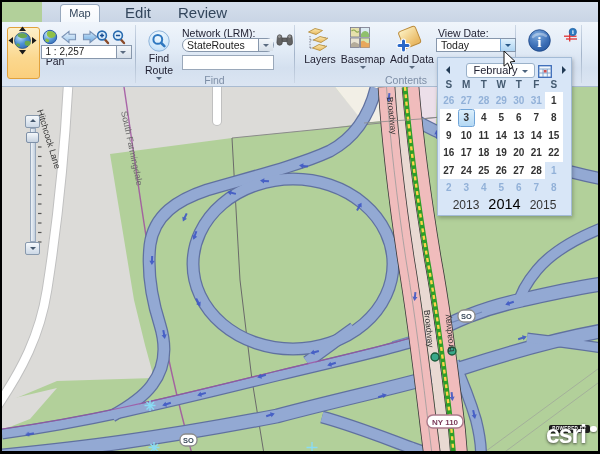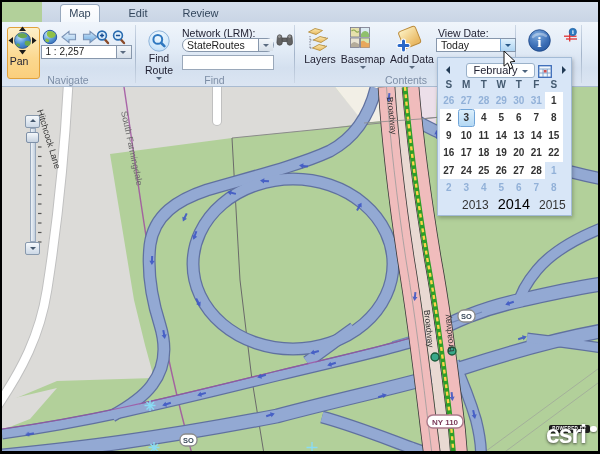--- a/index.html
+++ b/index.html
@@ -1,20 +1,20 @@
 <!DOCTYPE html>
 <html><head>
 <meta charset="utf-8">
 <style>
 html,body{margin:0;padding:0;}
 body{width:600px;height:454px;background:#000;overflow:hidden;font-family:"Liberation Sans",sans-serif;position:relative;}
 #app{position:absolute;left:2px;top:2px;width:596px;height:449px;background:#b2d09a;overflow:hidden;}
 .abs{position:absolute;}
 #tabbar{left:0;top:0;width:596px;height:20px;background:linear-gradient(#d5dfec,#c9d5e5);margin-left:40px;}
-.tab{position:absolute;top:2px;height:18px;line-height:18px;font-size:11px;color:#33465c;text-align:center;}
+.tab{position:absolute;top:2px;height:18px;line-height:18px;font-size:15px;color:#33465c;text-align:center;}
 #tabactive{left:18px;top:2px;width:38px;height:17px;background:linear-gradient(#fff,#f4f8fc);border:1px solid #97a8bd;border-bottom:none;border-radius:4px 4px 0 0;}
 #ribbon{left:0;top:20px;width:596px;height:65px;background:linear-gradient(#f0f5fb,#e3ecf7 40%,#d4e0ef 72%,#dbe5f2);border-bottom:1px solid #a9bbd1;box-sizing:border-box;}
 .sep{position:absolute;top:3px;height:58px;width:1px;background:linear-gradient(#cdd8e6,#a3b4ca,#cdd8e6);}
 .glabel{position:absolute;top:53px;font-size:10.5px;line-height:11px;color:#7d8ea6;text-align:center;}
 .combo{position:absolute;background:#fff;border:1px solid #8797ac;box-sizing:border-box;font-size:10.5px;color:#222;}
 .ddbtn{position:absolute;right:0;top:0;bottom:0;width:14px;background:linear-gradient(#f2f6fa,#d6dfe9);border-left:1px solid #8797ac;}
 .caret{position:absolute;width:0;height:0;border:3.5px solid transparent;border-top-color:#5a6b80;border-bottom:none;}
 .btxt{position:absolute;font-size:10.5px;line-height:11.5px;color:#223;text-align:center;}
 #map{left:0;top:85px;width:596px;height:364px;}
 #cal{left:435px;top:55px;width:135px;height:159px;background:#d8e6f7;border:1px solid #a3bbd6;box-sizing:border-box;box-shadow:1px 2px 4px rgba(0,0,0,0.25);}
@@ -30,21 +30,20 @@
         <div style="width:38px;height:17px;line-height:17px;font-size:11px;color:#33465c;text-align:center;">Map</div>
       </div>
     <div class="tab" style="left:80px;width:32px;">Edit</div>
     <div class="tab" style="left:136px;width:45px;">Review</div>
   </div>
   <div id="ribbon" class="abs">
     <div class="sep" style="left:133px;"></div>
     <div class="sep" style="left:292px;"></div>
     <div class="sep" style="left:513px;"></div>
     <div class="sep" style="left:579px;"></div>
-    <div class="glabel" style="left:2px;width:128px;">Navigate</div>
     <div class="glabel" style="left:140px;width:145px;">Find</div>
     <div class="glabel" style="left:340px;width:128px;">Contents</div>
 
     <div class="abs" style="left:5px;top:5px;width:31px;height:50px;border:1px solid #e2a23c;border-radius:3px;background:linear-gradient(#fdf0cb,#fbd88f 60%,#fbcf7d);"></div>
         <svg class="abs" style="left:6px;top:4px;" width="29" height="34" viewBox="0 0 29 34">
       <defs>
         <radialGradient id="gg" cx="0.35" cy="0.3" r="0.9">
             <stop offset="0" stop-color="#bfe0f5"></stop>
             <stop offset="0.45" stop-color="#4f93d6"></stop>
             <stop offset="1" stop-color="#2a5ca8"></stop>
@@ -52,21 +51,21 @@
       </defs>
       <path d="M14.5,0.5 L18,5 L11,5 Z" fill="#1a1a1a"></path>
       <path d="M14.5,28.5 L18,24 L11,24 Z" fill="#1a1a1a"></path>
       <path d="M0.5,14.5 L5,11 L5,18 Z" fill="#1a1a1a"></path>
       <path d="M28.5,14.5 L24,11 L24,18 Z" fill="#1a1a1a"></path>
       <circle cx="14.5" cy="14.5" r="8" fill="url(#gg)" stroke="#1c4a7a" stroke-width="0.7"></circle>
       <path d="M10,8.2 q5,-2 8.4,0.6 q2,1.8 -0.8,3 q-4,1.2 -6.8,-0.8 q-2.2,-1.6 -0.8,-2.8 Z" fill="#6aa84f"></path>
       <path d="M17.5,15 q3.4,-0.6 5,1.2 q0.8,1.8 -1.2,3.2 q-2.8,1.4 -4.4,-0.8 q-1,-2 0.6,-3.6 Z" fill="#6aa84f"></path>
       <path d="M9,17.5 q2.2,-0.4 3,1.4 q0.4,1.6 -1.2,1.8 q-2,0 -2.4,-1.4 q-0.2,-1.4 0.6,-1.8 Z" fill="#6aa84f"></path>
     </svg>
-    <div class="btxt" style="left:5px;top:34px;width:24px;">Pan</div>
+    <div class="btxt" style="left:5px;top:34px;width:24px;padding-left:36px;">Pan</div>
 
     <svg class="abs" style="left:40px;top:6px;" width="90" height="18" viewBox="0 0 90 18">
       <defs>
         <radialGradient id="gg2" cx="0.35" cy="0.3" r="0.9">
             <stop offset="0" stop-color="#cfe8f8"></stop>
             <stop offset="0.5" stop-color="#5a9bd8"></stop>
             <stop offset="1" stop-color="#2a5ca8"></stop>
           </radialGradient>
         <linearGradient id="ar" x1="0" y1="0" x2="0" y2="1">
             <stop offset="0" stop-color="#e8f3fc"></stop>
@@ -422,18 +421,18 @@
       </div>
     <div class="crow" style="top:121px;">
         <b class="o">2</b>
         <b class="o">3</b>
         <b class="o">4</b>
         <b class="o">5</b>
         <b class="o">6</b>
         <b class="o">7</b>
         <b class="o">8</b>
       </div>
-    <div style="position:absolute;left:0;top:138px;width:133px;text-align:left;font-size:12px;color:#333;margin-left:24px;"><span style="margin-right:9px;">2013</span><span style="font-size:14.5px;color:#000;">2014</span><span style="margin-left:9px;">2015</span></div>
+    <div style="position:absolute;left:0;top:138px;width:133px;text-align:center;font-size:12px;color:#333;"><span style="margin-right:9px;">2013</span><span style="font-size:14.5px;color:#000;">2014</span><span style="margin-left:9px;">2015</span></div>
   </div>
   <svg class="abs" style="left:500px;top:48px;z-index:50;" width="16" height="21" viewBox="0 0 16 21">
     <path d="M2,1 L2,16.2 L5.6,13 L8,18.6 L10.8,17.4 L8.3,11.9 L13,11.4 Z" fill="#fff" stroke="#111" stroke-width="1"></path>
   </svg>
 </div>
 
 </body></html>

